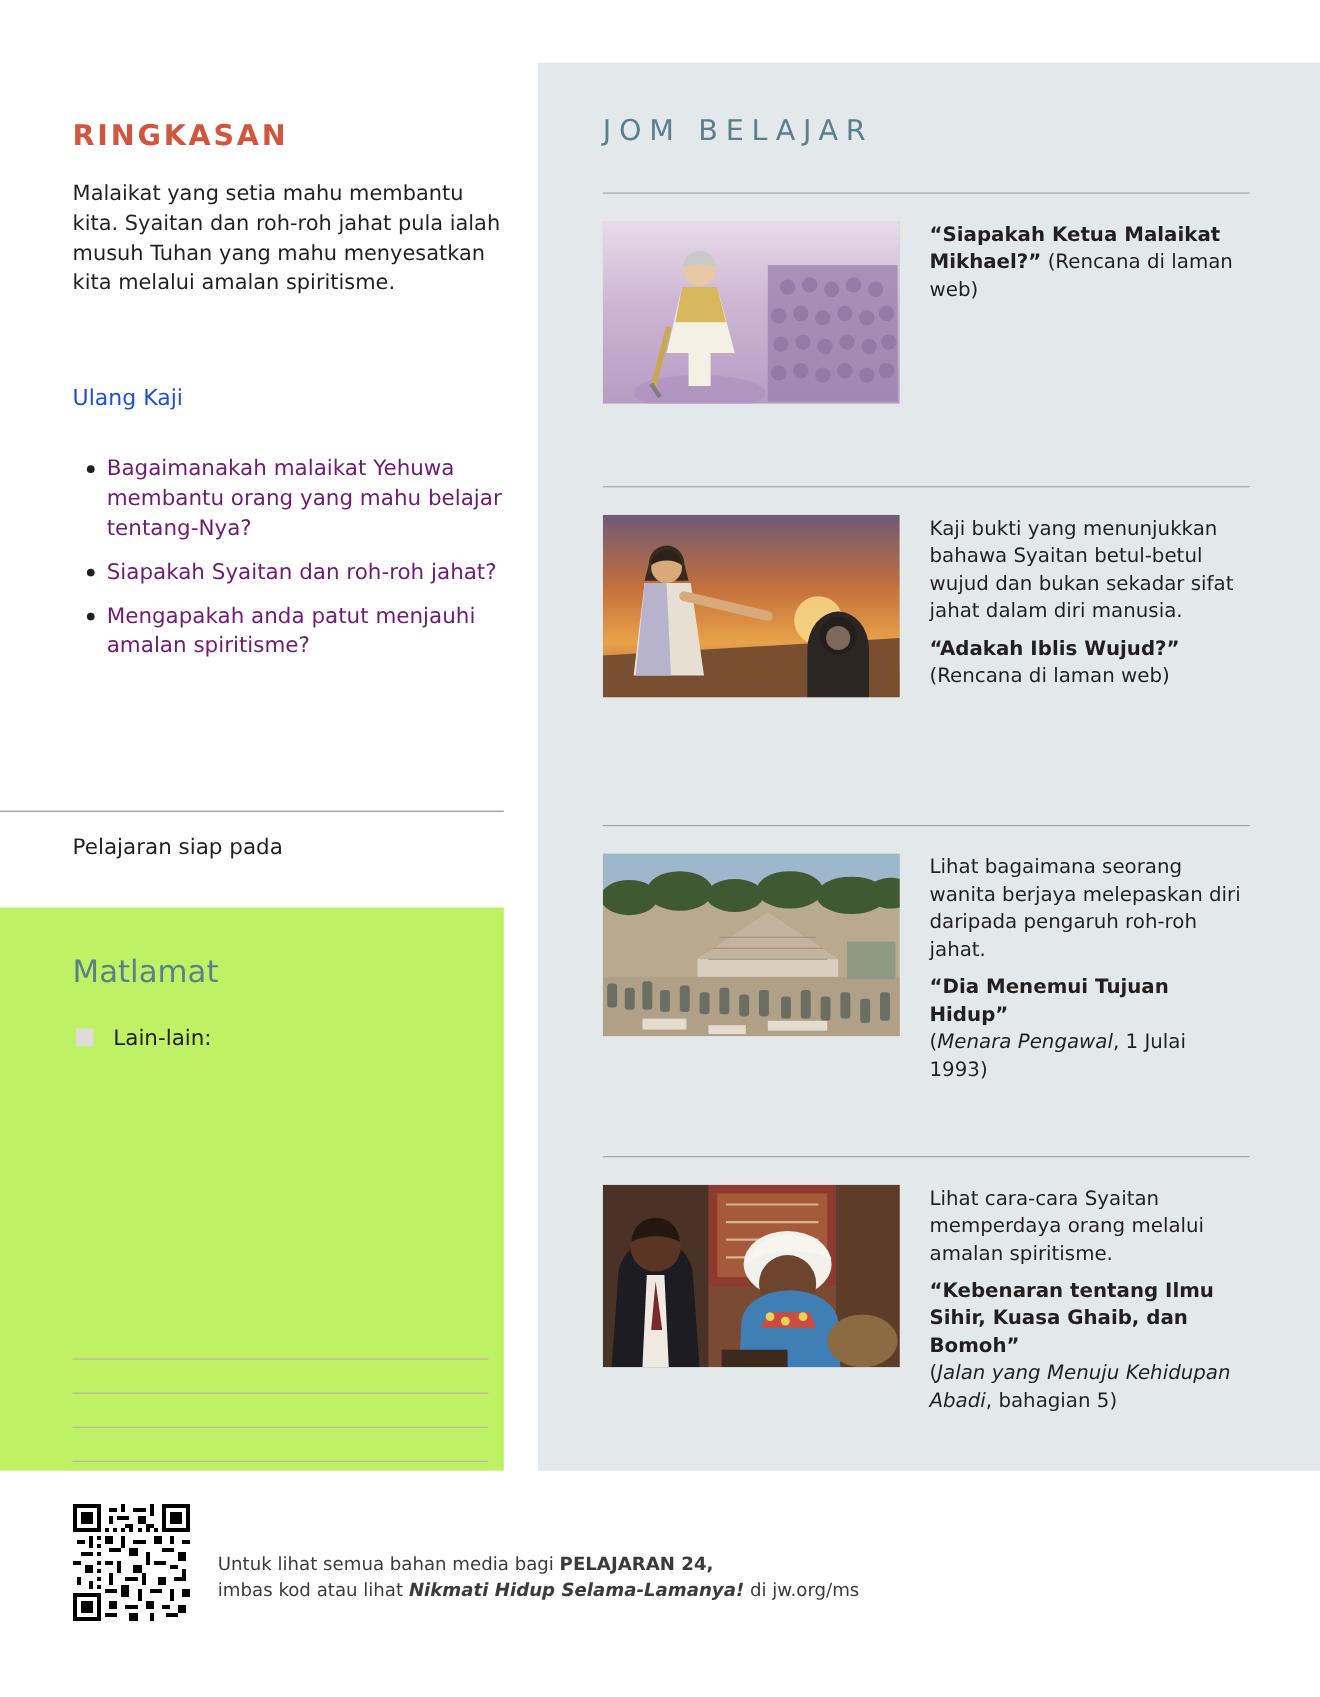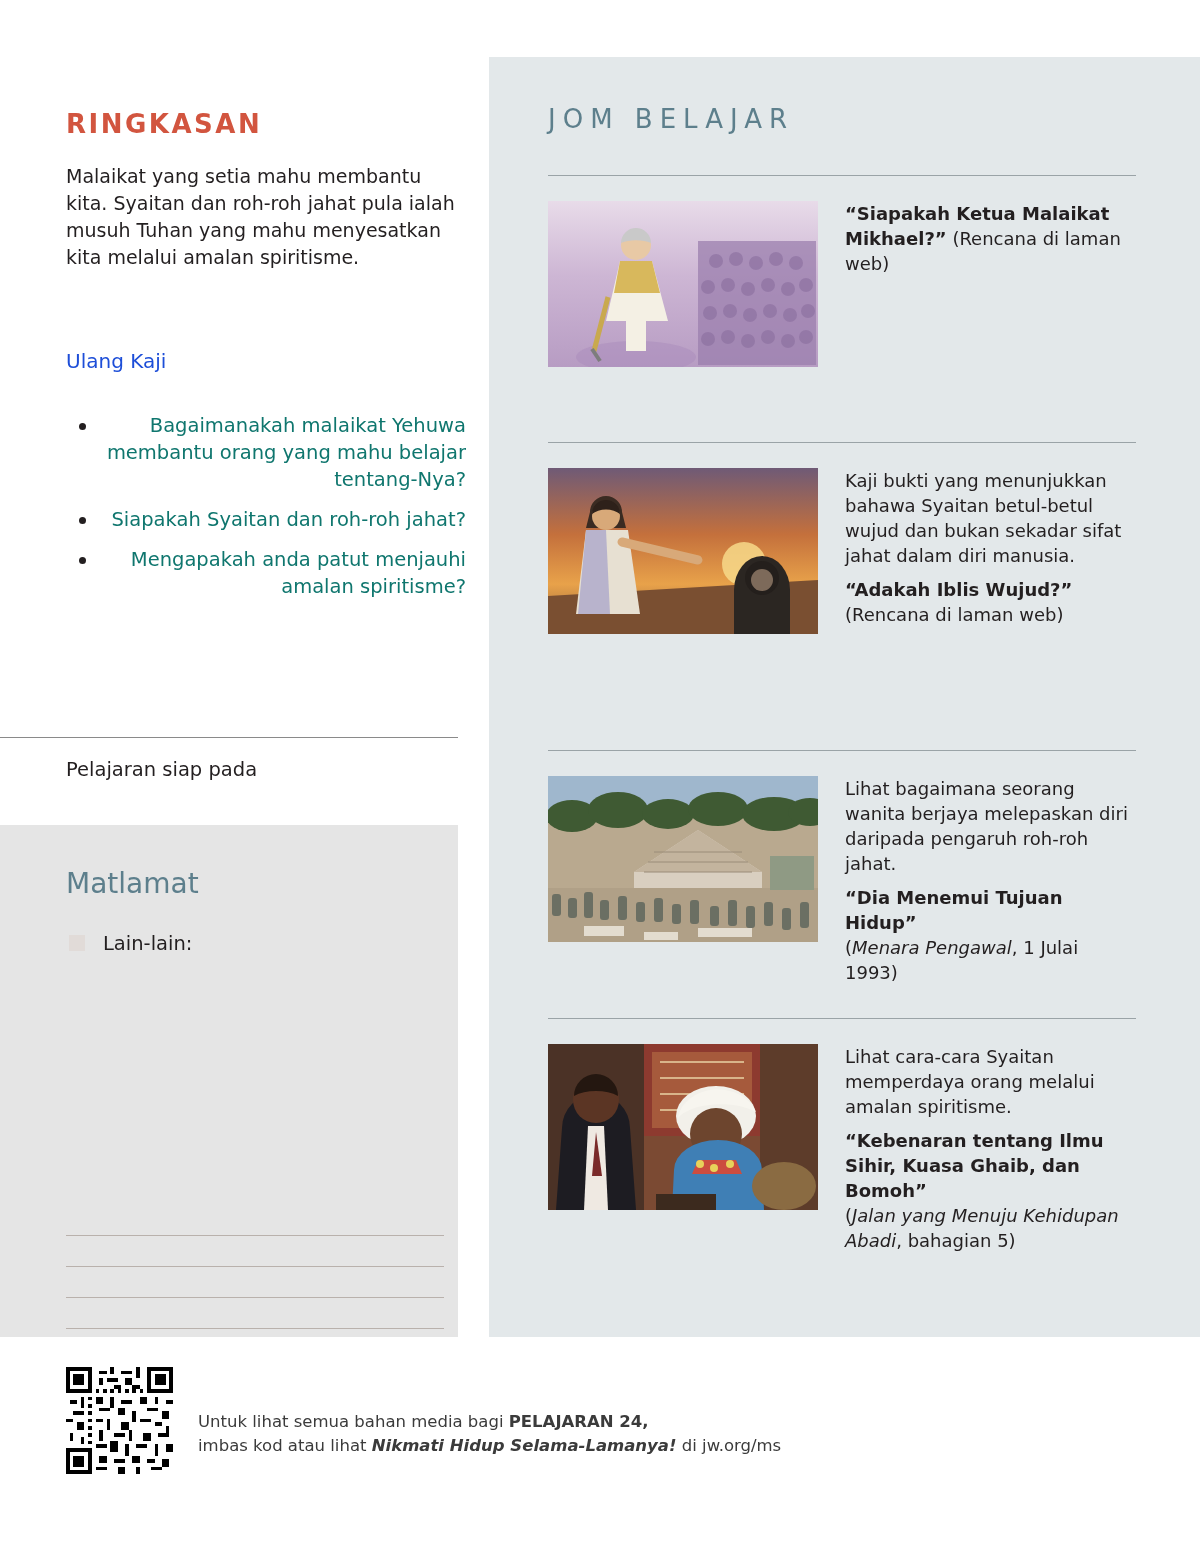--- a/index.html
+++ b/index.html
@@ -72,22 +72,21 @@
     margin: 0;
     padding: 0;
     list-style: none;
   }
   .review-list li {
     position: relative;
     padding-left: 31px;
     font-size: 19.5px;
     line-height: 27px;
     margin-bottom: 13px;
-    color: #0f766e;
-    text-align: right;
+    color: #701a75;
   }
   .review-list li::before {
     content: "";
     position: absolute;
     left: 13px;
     top: 11px;
     width: 7px;
     height: 7px;
     border-radius: 50%;
     background: #231f20;
@@ -109,21 +108,21 @@
     font-size: 19.5px;
     color: #231f20;
   }
 
   .goal-box {
     position: absolute;
     left: 0px;
     top: 768px;
     width: 458px;
     height: 512px;
-    background: #e5e5e5;
+    background: #bef264;
   }
 
   .goal-title {
     position: absolute;
     left: 66px;
     top: 42px;
     font-size: 28px;
     color: #5d7f8c;
   }
 
@@ -413,21 +412,21 @@
       <rect x="222" y="80" width="44" height="34" fill="#8f9a84"></rect>
     </svg>
   </div>
   <div class="item-text">
     <span class="desc">Lihat bagaimana seorang wanita berjaya melepaskan diri daripada pengaruh roh-roh jahat.</span>
     <span class="ref-title">“Dia Menemui Tujuan Hidup”</span><br>
     <span>(</span><span class="ital">Menara Pengawal</span><span>, 1 Julai 1993)</span>
   </div>
 </div>
 
-<div class="study-item" style="top:1018px; height:250px;">
+<div class="study-item" style="top:1051px; height:250px;">
   <div class="rule"></div>
   <div class="thumb">
     <svg class="art" viewBox="0 0 270 166" preserveAspectRatio="none">
       <rect width="270" height="166" fill="#7b4a33"></rect>
       <rect x="96" y="0" width="116" height="92" fill="#8d3a2f"></rect>
       <rect x="104" y="8" width="100" height="76" fill="#a65a3c"></rect>
       <g stroke="#d8b48a" stroke-width="2" fill="none">
         <path d="M112 18 h84 M112 34 h84 M112 50 h84 M112 66 h84"></path>
       </g>
       <rect x="0" y="0" width="96" height="166" fill="#4b3226"></rect>

